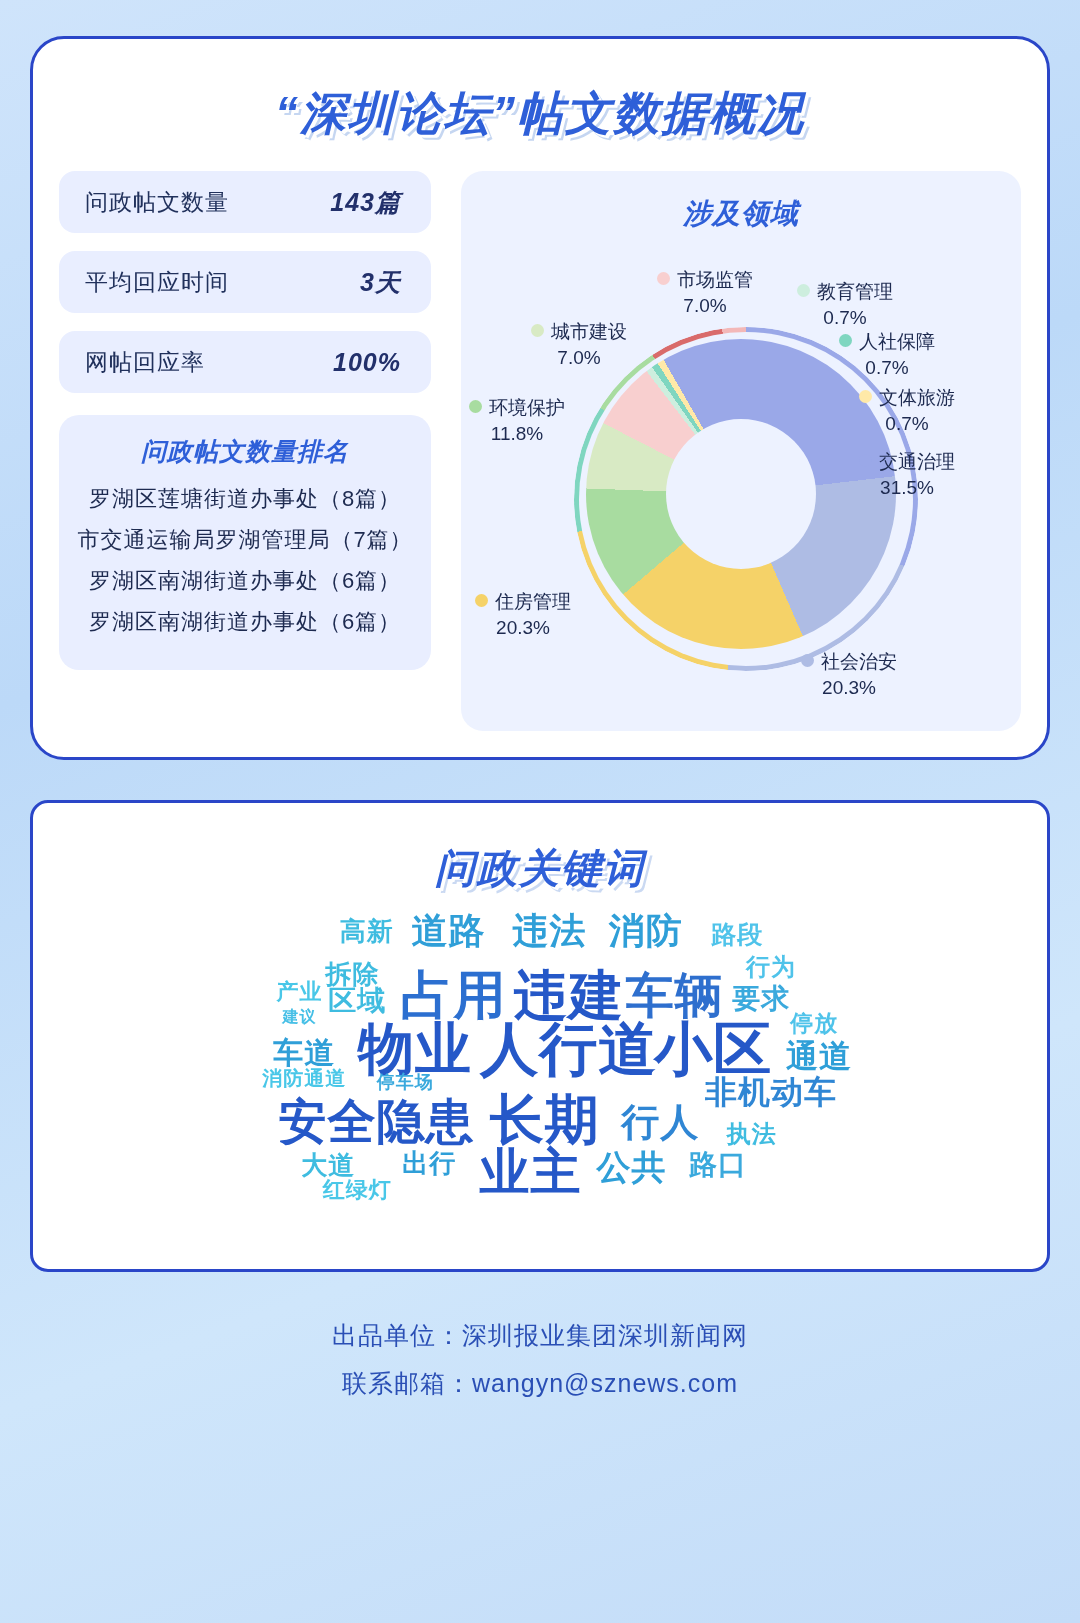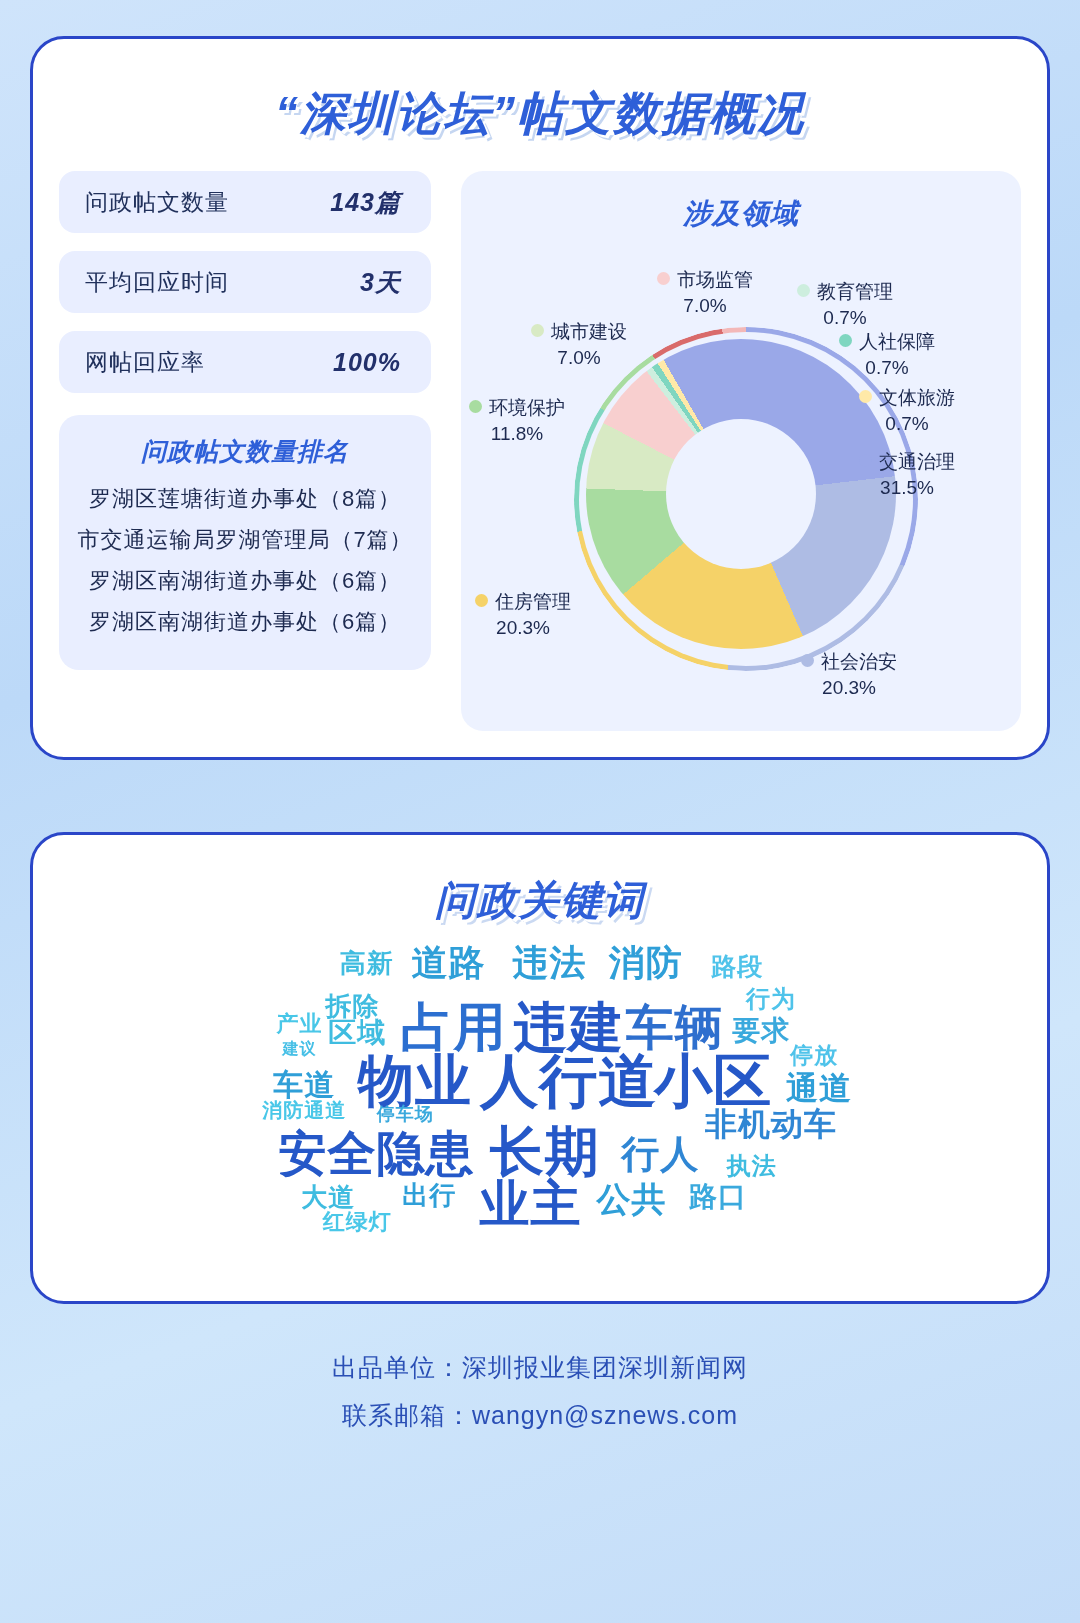--- a/index.html
+++ b/index.html
@@ -28,23 +28,24 @@
     border-radius: 34px;
     border: 3px solid #2a46c8;
     box-sizing: border-box;
     position: relative;
   }
   .card-1 {
     height: 724px;
     padding: 26px 26px 20px 26px;
   }
   .card-2 {
-    margin-top: 72px;
+    margin-top: 40px;
     height: 472px;
     padding: 22px 26px 20px 26px;
+    border-radius: 18px;
   }
 
   
   .main-title {
     text-align: center;
     font-size: 46px;
     font-weight: bold;
     font-style: italic;
     letter-spacing: 2px;
     color: #2e5fd8;

